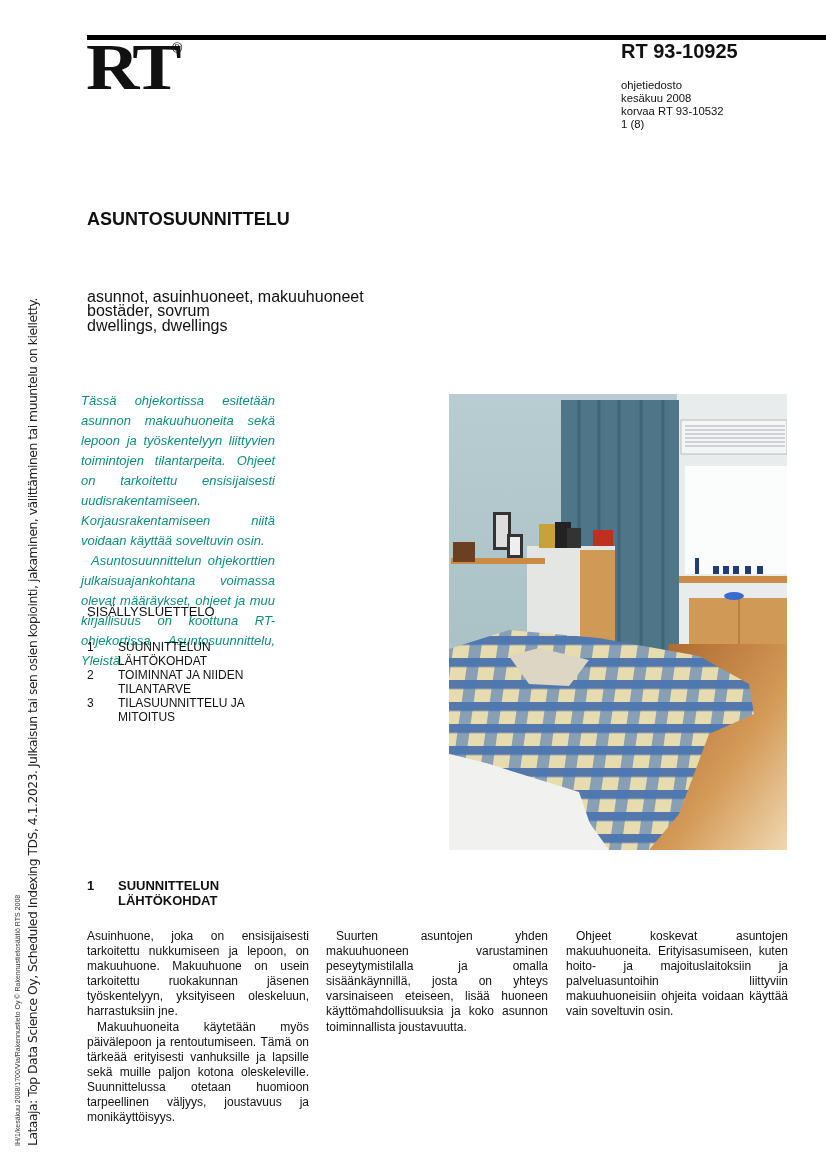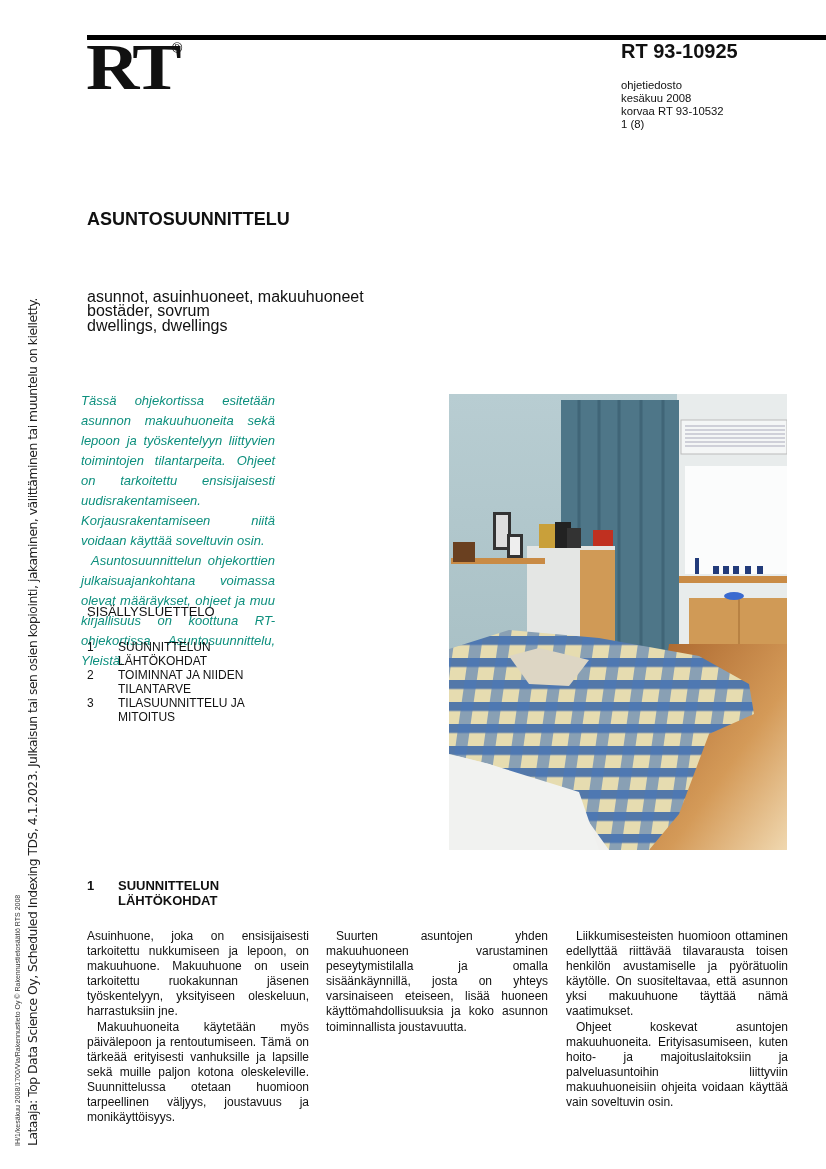--- a/index.html
+++ b/index.html
@@ -163,18 +163,17 @@
 </div>
 
 <div class="abs col col1">
   <p>Asuinhuone, joka on ensisijaisesti tarkoitettu nukkumiseen ja lepoon, on makuuhuone. Makuuhuone on usein tarkoitettu ruokakunnan jäsenen työskentelyyn, yksityiseen oleskeluun, harrastuksiin jne.</p>
   <p>Makuuhuoneita käytetään myös päivälepoon ja rentoutumiseen. Tämä on tärkeää erityisesti vanhuksille ja lapsille sekä muille paljon kotona oleskeleville. Suunnittelussa otetaan huomioon tarpeellinen väljyys, joustavuus ja monikäyttöisyys.</p>
 </div>
 <div class="abs col col2">
   <p>Suurten asuntojen yhden makuuhuoneen varustaminen peseytymistilalla ja omalla sisäänkäynnillä, josta on yhteys varsinaiseen eteiseen, lisää huoneen käyttömahdollisuuksia ja koko asunnon toiminnallista joustavuutta.</p>
 </div>
 <div class="abs col col3">
-  <p>Liikkumisesteisten huomioon ottaminen edellyttää riittävää tilavarausta toisen henkilön avustamiselle ja pyörätuolin käytölle. On suositeltavaa, että asunnon yksi makuuhuone täyttää nämä vaatimukset.</p>
   <p>Ohjeet koskevat asuntojen makuuhuoneita. Erityisasumiseen, kuten hoito- ja majoituslaitoksiin ja palveluasuntoihin liittyviin makuuhuoneisiin ohjeita voidaan käyttää vain soveltuvin osin.</p>
 </div>
 
 <div class="abs side1">IH/1/kesäkuu 2008/1700/Via/Rakennustieto Oy   © Rakennustietosäätiö RTS 2008</div>
 <div class="abs side2">Lataaja: Top Data Science Oy, Scheduled Indexing TDS, 4.1.2023. Julkaisun tai sen osien kopiointi, jakaminen, välittäminen tai muuntelu on kielletty.</div>
 
 </body></html>

